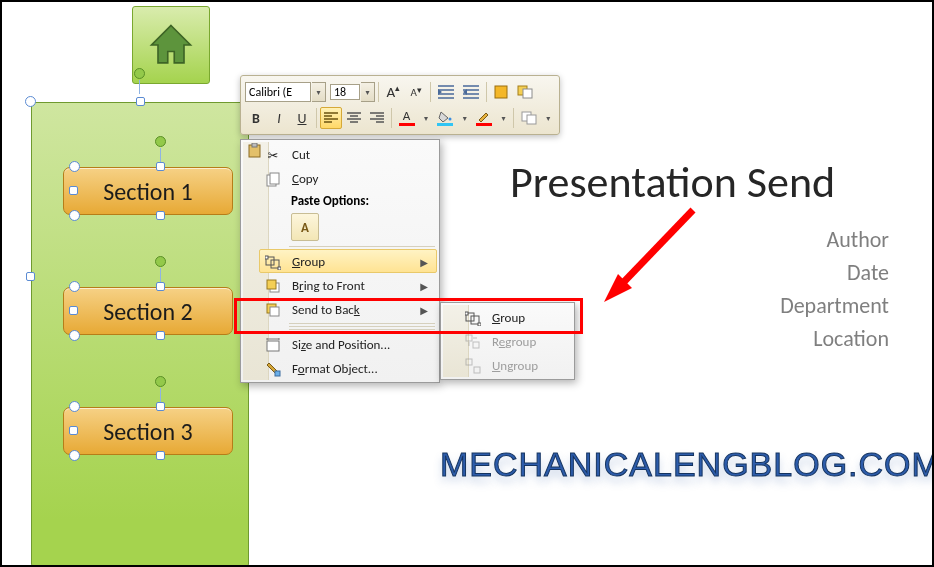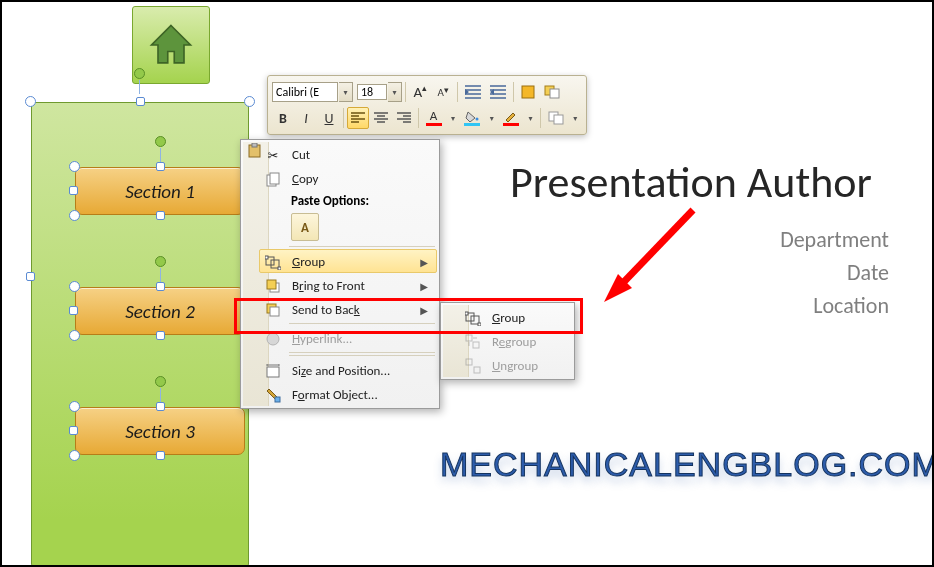--- a/index.html
+++ b/index.html
@@ -45,33 +45,32 @@
   .rot-handle {
     position: absolute;
     width: 11px; height: 11px;
     background: #93c94a;
     border: 1px solid #5a8f26;
     border-radius: 50%;
   }
 
   .section-btn {
     position: absolute;
-    left: 44px;
+    left: 32px;
     width: 170px;
     height: 48px;
     background: linear-gradient(#f6d185, #e7a935);
     border: 1px solid #b67d18;
     border-radius: 7px;
     box-shadow: 0 1px 0 rgba(255,255,255,.6) inset;
-    font-size: 19px;
+    font-size: 24px;
     color: #1b1b1b;
     display: flex;
     align-items: center;
     justify-content: center;
-    font-style: italic;
   }
 
   .home-tile {
     position: absolute;
     left: 132px;
     top: 6px;
     width: 78px; height: 78px;
     background: linear-gradient(#d9ecad, #a5d34e);
     border: 1px solid #7aa82f;
     border-radius: 3px;
@@ -83,21 +82,20 @@
   .mini-toolbar {
     position: absolute;
     left: 240px;
     top: 75px;
     width: 320px;
     background: linear-gradient(#f8f6ef,#ece5cf);
     border: 1px solid #b9b191;
     border-radius: 3px;
     box-shadow: 0 2px 6px rgba(0,0,0,.25);
     padding: 3px 4px;
-    margin-left: 27px;
   }
   .tb-row { display: flex; align-items: center; height: 26px; gap: 1px; }
   .tb-sep { width: 1px; height: 20px; background: #cfc7aa; margin: 0 2px; }
   .tb-btn {
     height: 22px;
     min-width: 22px;
     padding: 0 3px;
     border: 1px solid transparent;
     border-radius: 2px;
     display: flex; align-items: center; justify-content: center;
@@ -500,28 +498,20 @@
       <span class="ico">
         <svg width="15" height="15">
             <rect x="1" y="1" width="9" height="9" fill="#f4cf54" stroke="#9a7a1f"></rect>
             <rect x="4" y="4" width="9" height="9" fill="#fff" stroke="#888"></rect>
           </svg>
       </span>
       <span>Send to Bac<u class="ak">k</u></span>
       <span class="arrow">▶</span>
     </div>
     <div class="ctx-sep"></div>
-    <div class="ctx-item disabled">
-      <span class="ico">
-        <svg width="15" height="15">
-            <circle cx="7" cy="7" r="6" fill="#d7d7d7" stroke="#b4b4b4"></circle>
-          </svg>
-      </span>
-      <span><u class="ak">H</u>yperlink...</span>
-    </div>
     <div class="ctx-sep"></div>
     <div class="ctx-sep"></div>
     <div class="ctx-item">
       <span class="ico">
         <svg width="15" height="15">
             <rect x="1" y="3" width="12" height="10" fill="#fff" stroke="#777"></rect>
             <path d="M1 1h12M1 0v2M13 0v2" stroke="#777"></path>
           </svg>
       </span>
       <span>Si<u class="ak">z</u>e and Position...</span>
@@ -574,22 +564,23 @@
   </div>
 </div>
 
 <div class="red-box"></div>
 
 <svg class="red-arrow" viewBox="0 0 110 110">
   <line x1="95" y1="12" x2="20" y2="90" stroke="#ff0000" stroke-width="7"></line>
   <polygon points="6,104 34,90 20,76" fill="#ff0000"></polygon>
 </svg>
 
-<div class="slide-title"><span>Presentation Author</span></div>
+<div class="slide-title"><span>Presentation Send</span></div>
 <div class="slide-meta">
+  <div>Author</div>
+  <div>Date</div>
   <div>Department</div>
-  <div>Date</div>
   <div>Location</div>
 </div>
 
 <div class="watermark"><span>MECHANICALENGBLOG.COM</span></div>
 
 <div class="outer-frame"></div>
 
 </body></html>

